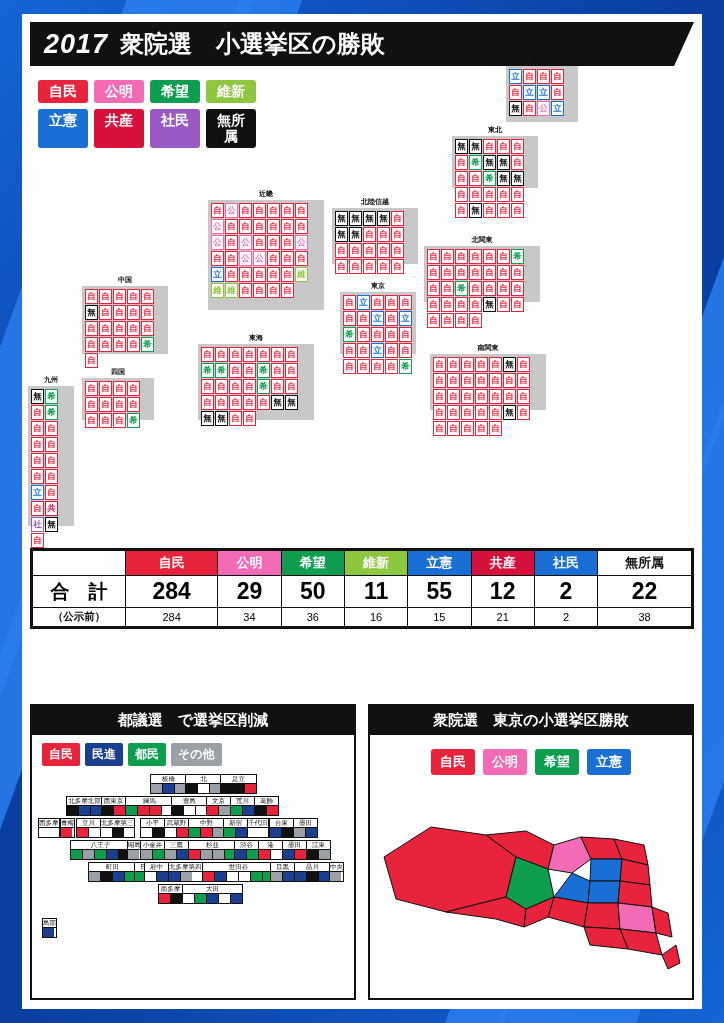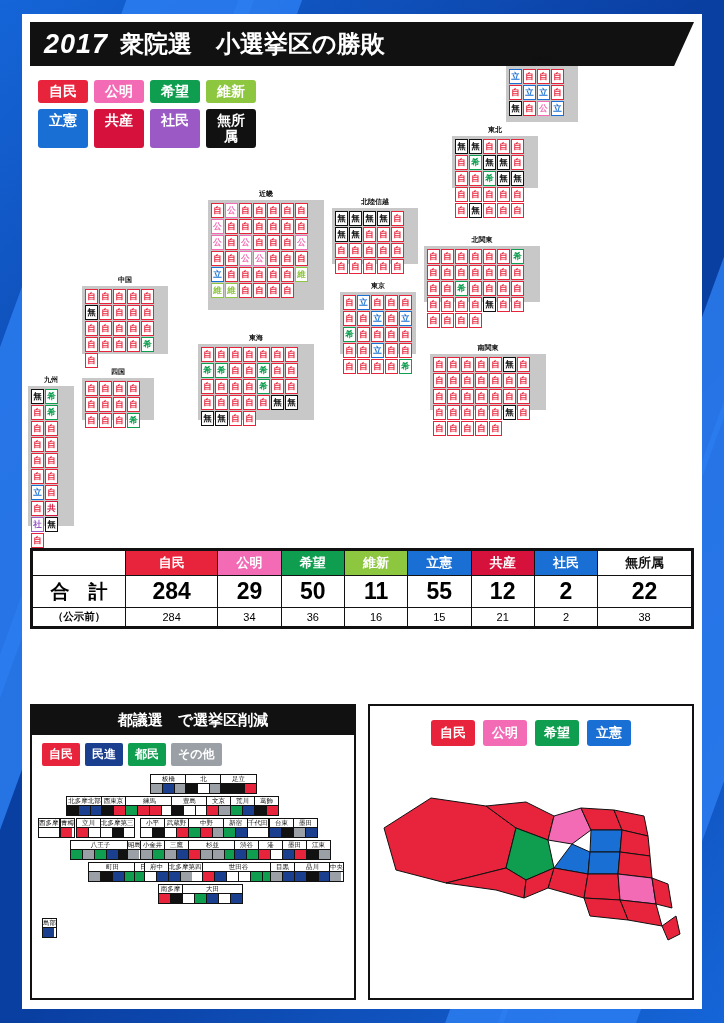--- a/index.html
+++ b/index.html
@@ -825,20 +825,21 @@
         <div class="tgroup" style="left: 10px; top: 152px;">
           <div class="tname">島部</div>
           <div class="tcells">
             <div class="tcell" style="background: rgb(26, 63, 143);"></div>
           </div>
         </div>
       </div>
   </div>
 
   <div class="br panel">
+    <div class="panel-head">衆院選　東京の小選挙区勝敗</div>
     <div class="tokyo-legend">
       <span class="tokyo-chip" style="background:#e8243c">自民</span>
       <span class="tokyo-chip" style="background:#f36ab5">公明</span>
       <span class="tokyo-chip" style="background:#0f9d4f">希望</span>
       <span class="tokyo-chip" style="background:#1a6fd4">立憲</span>
     </div>
     <div class="tokyo-map">
       <svg viewBox="0 0 310 190" width="310" height="190">
         <g stroke="#111" stroke-width="1">
           <polygon points="8,70 55,40 110,48 140,70 130,110 70,125 20,112" fill="#e8243c"></polygon>

